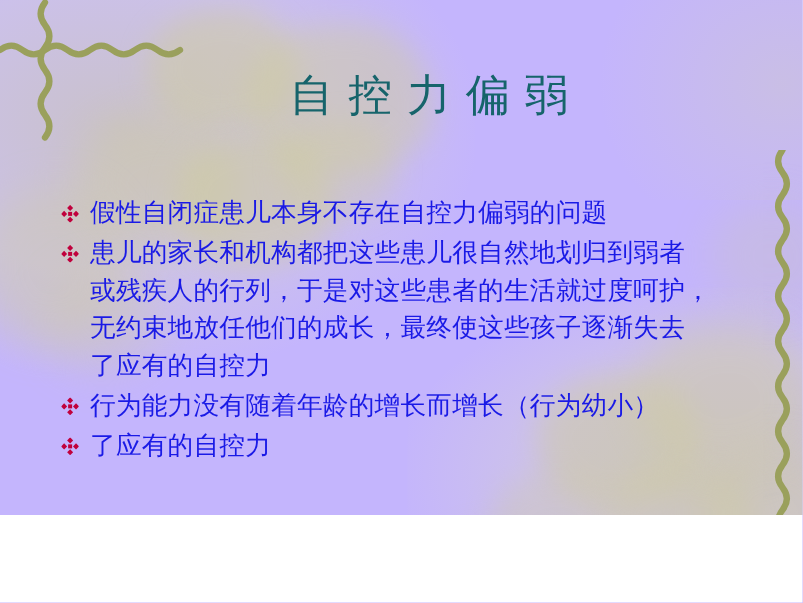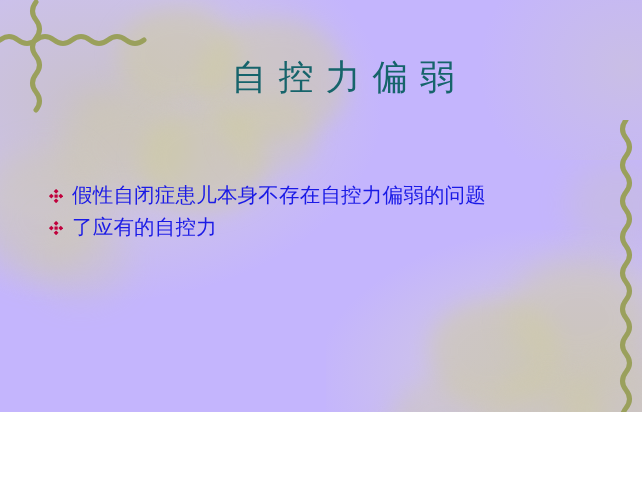--- a/index.html
+++ b/index.html
@@ -57,21 +57,21 @@
     font-weight:400;
     letter-spacing:12px;
     text-indent:12px;
     line-height:1.1;
     white-space:nowrap;
   }
 
   
   #body-list{
     position:absolute;
-    left:46px;top:180px;
+    left:46px;top:155px;
     width:570px;
   }
   .bullet-row{
     display:flex;
     align-items:flex-start;
     margin-bottom:2px;
   }
   .bullet-mark{
     flex:0 0 auto;
     width:26px;
@@ -157,21 +157,52 @@
             <rect x="5.4" y="10.1" width="3.4" height="3.4" transform="rotate(45 7.1 11.8)"></rect>
             <rect x="0.6" y="5.4" width="3.4" height="3.4" transform="rotate(45 2.3 7.1)"></rect>
             <rect x="10.1" y="5.4" width="3.4" height="3.4" transform="rotate(45 11.8 7.1)"></rect>
             <rect x="5.5" y="5.5" width="3.2" height="3.2"></rect>
           </g>
         </svg>
       </span>
       <span class="bullet-text">假性自闭症患儿本身不存在自控力偏弱的问题</span>
     </div>
 
-
+    <div class="bullet-row">
+      <span class="bullet-mark">
+        <svg width="14" height="14" viewBox="0 0 14 14">
+          <g fill="#c0003c">
+            <rect x="5.4" y="0.6" width="3.4" height="3.4" transform="rotate(45 7.1 2.3)"></rect>
+            <rect x="5.4" y="10.1" width="3.4" height="3.4" transform="rotate(45 7.1 11.8)"></rect>
+            <rect x="0.6" y="5.4" width="3.4" height="3.4" transform="rotate(45 2.3 7.1)"></rect>
+            <rect x="10.1" y="5.4" width="3.4" height="3.4" transform="rotate(45 11.8 7.1)"></rect>
+            <rect x="5.5" y="5.5" width="3.2" height="3.2"></rect>
+          </g>
+        </svg>
+      </span>
+      <span class="bullet-text">患儿的家长和机构都把这些患儿很自然地划归到弱者
+或残疾人的行列，于是对这些患者的生活就过度呵护，
+无约束地放任他们的成长，最终使这些孩子逐渐失去
+了应有的自控力</span>
+    </div>
+
+    <div class="bullet-row">
+      <span class="bullet-mark">
+        <svg width="14" height="14" viewBox="0 0 14 14">
+          <g fill="#c0003c">
+            <rect x="5.4" y="0.6" width="3.4" height="3.4" transform="rotate(45 7.1 2.3)"></rect>
+            <rect x="5.4" y="10.1" width="3.4" height="3.4" transform="rotate(45 7.1 11.8)"></rect>
+            <rect x="0.6" y="5.4" width="3.4" height="3.4" transform="rotate(45 2.3 7.1)"></rect>
+            <rect x="10.1" y="5.4" width="3.4" height="3.4" transform="rotate(45 11.8 7.1)"></rect>
+            <rect x="5.5" y="5.5" width="3.2" height="3.2"></rect>
+          </g>
+        </svg>
+      </span>
+      <span class="bullet-text">行为能力没有随着年龄的增长而增长（行为幼小）</span>
+    </div>
 
     <div class="bullet-row">
       <span class="bullet-mark">
         <svg width="14" height="14" viewBox="0 0 14 14">
           <g fill="#c0003c">
             <rect x="5.4" y="0.6" width="3.4" height="3.4" transform="rotate(45 7.1 2.3)"></rect>
             <rect x="5.4" y="10.1" width="3.4" height="3.4" transform="rotate(45 7.1 11.8)"></rect>
             <rect x="0.6" y="5.4" width="3.4" height="3.4" transform="rotate(45 2.3 7.1)"></rect>
             <rect x="10.1" y="5.4" width="3.4" height="3.4" transform="rotate(45 11.8 7.1)"></rect>
             <rect x="5.5" y="5.5" width="3.2" height="3.2"></rect>

